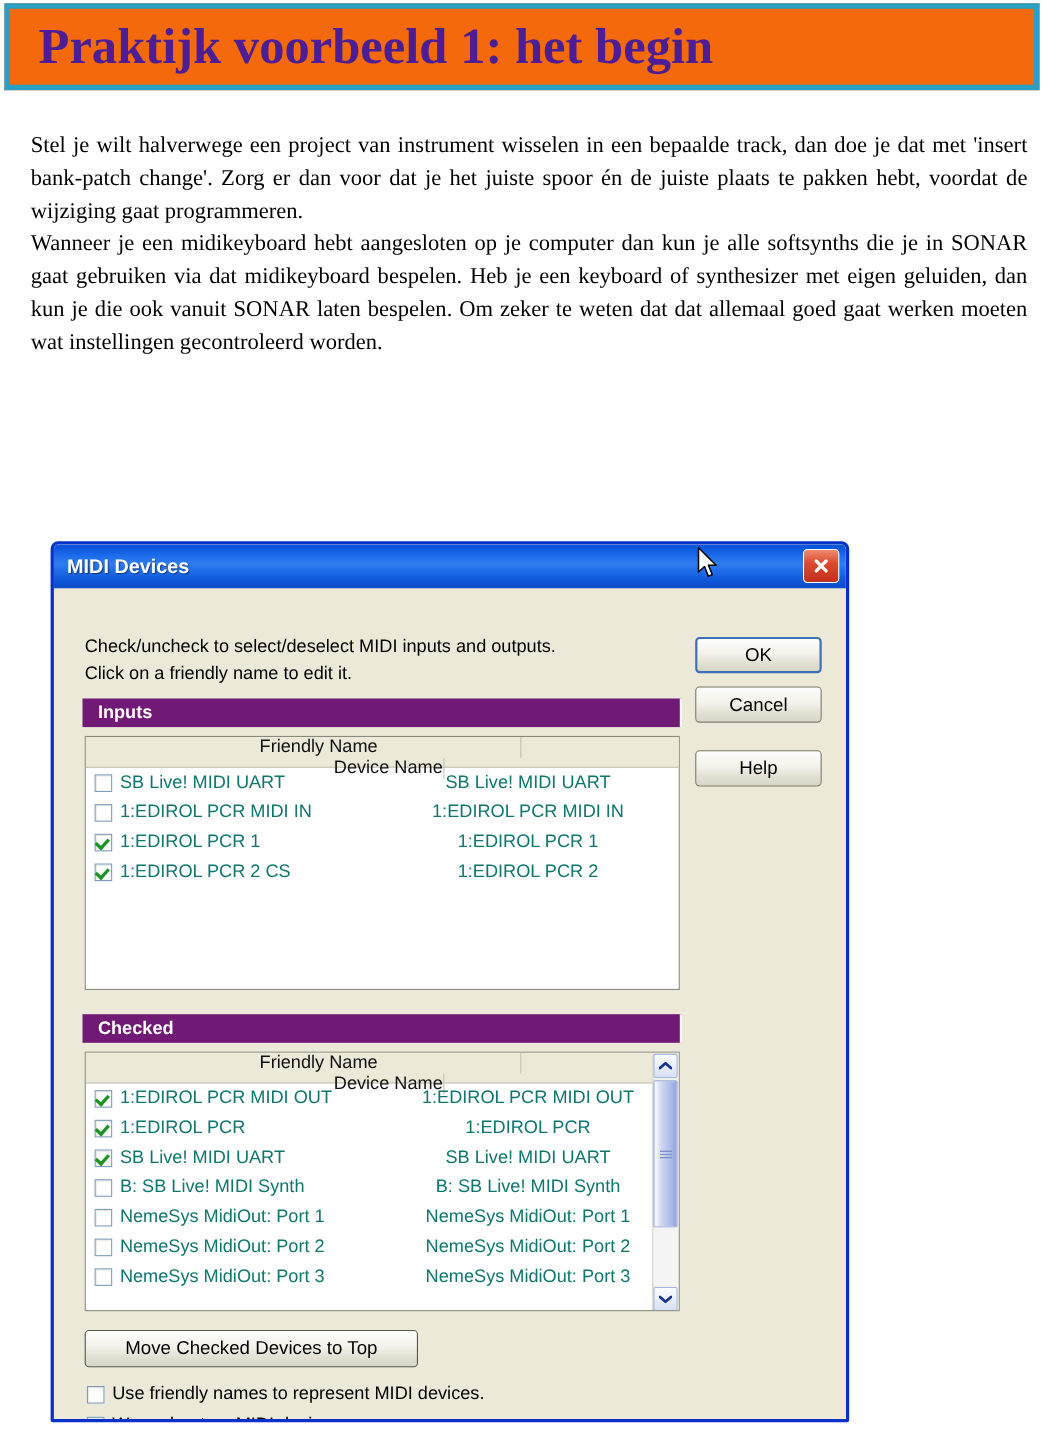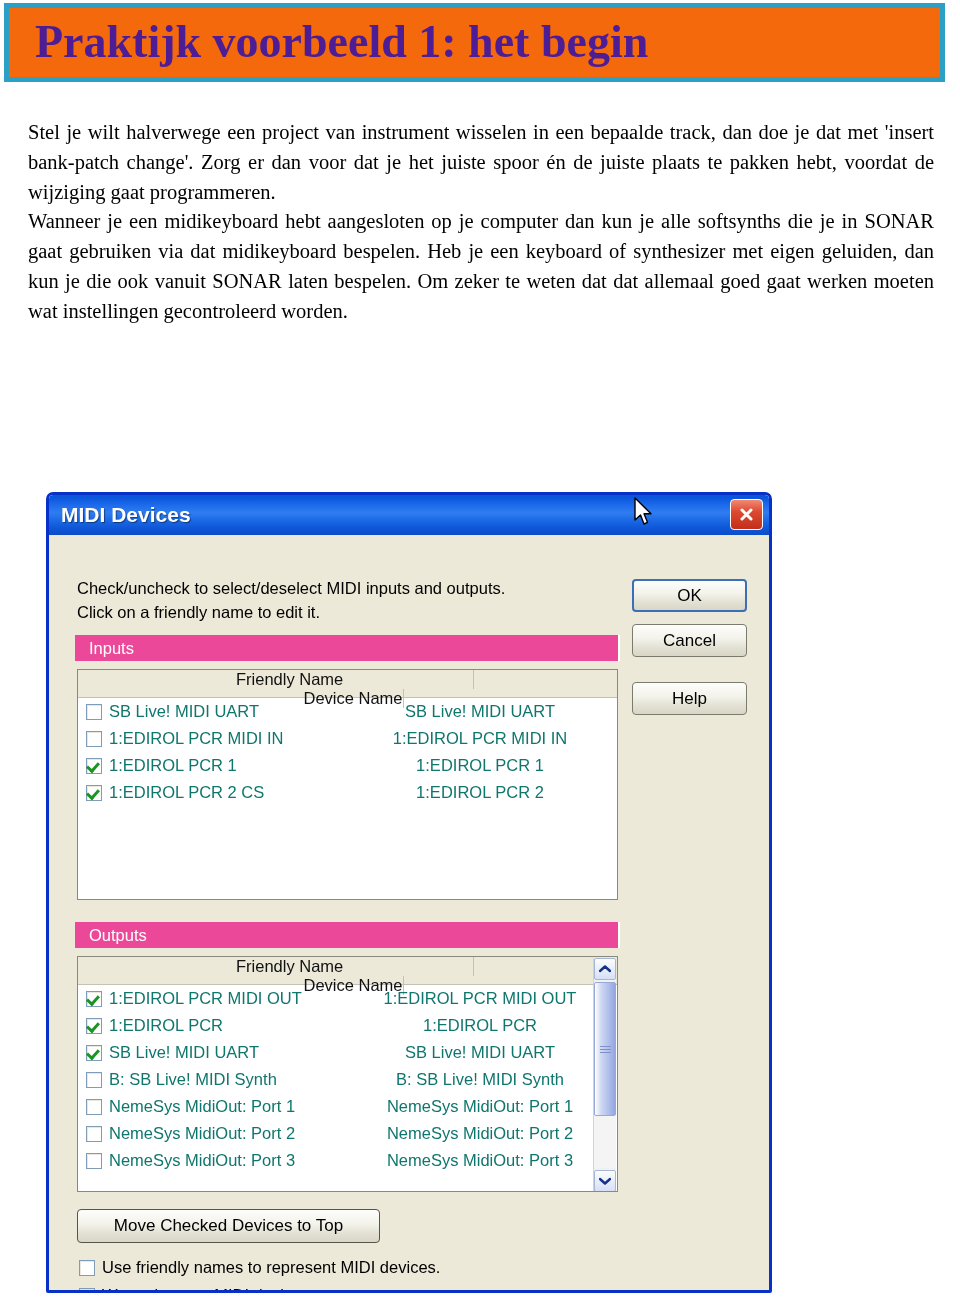--- a/index.html
+++ b/index.html
@@ -83,21 +83,21 @@
         #0a54d8 0%, #0a56dd 8%, #1a68e8 22%, #2f7cf2 44%,
         #1d6ae6 62%, #0f57d8 82%, #0b4cc8 100%);
     border-radius: 4px 4px 0 0;
     display: flex;
     align-items: center;
   }
   .titlebar-text {
     color: #ffffff;
     font-family: "Liberation Sans", sans-serif;
     font-weight: bold;
-    font-size: 21px;
+    font-size: 18px;
     margin-left: 12px;
     text-shadow: 1px 1px 1px rgba(0,0,0,0.45);
     white-space: nowrap;
   }
   .close-btn {
     position: absolute;
     right: 6px;
     top: 4px;
     width: 31px;
     height: 29px;
@@ -128,26 +128,26 @@
   }
   .hint1 { top: 44px; }
   .hint2 { top: 68px; }
 
   
   .group-bar {
     position: absolute;
     left: 26px;
     width: 545px;
     height: 26px;
-    background: #ec4899;
+    background: #701a75;
     display: flex;
     align-items: center;
     color: #ffffff;
     font-family: "Liberation Sans", sans-serif;
-    font-weight: normal;
+    font-weight: bold;
     font-size: 16.5px;
     padding-left: 14px;
     box-sizing: border-box;
     border-right: 2px solid #ffffff;
   }
   .group-inputs  { top: 100px; }
   .group-outputs { top: 387px; }
 
   
   .listbox {
@@ -384,21 +384,21 @@
             <div class="cb-cell">
               <span class="chk checked"></span>
               <span class="fname">1:EDIROL PCR 2 CS</span>
             </div>
             <div class="dev-cell">1:EDIROL PCR 2</div>
           </div>
         </div>
     </div>
 
     <div class="group-bar group-outputs">
-      <span>Outputs</span>
+      <span>Checked</span>
     </div>
 
     <div class="listbox list-outputs">
       <div class="list-header">
         <div class="col-friendly">Friendly Name</div>
         <div class="col-device">Device Name</div>
         <div class="col-spacer"></div>
       </div>
       <div class="rows" id="outputs-rows">
           <div class="row">

